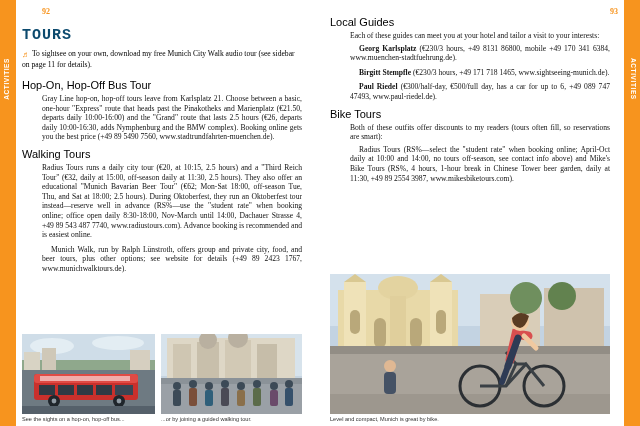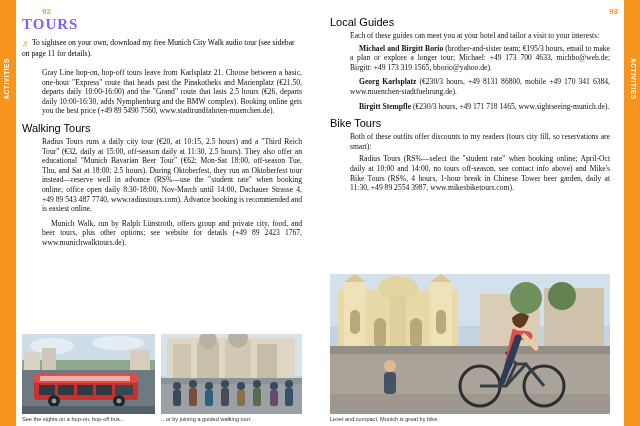--- a/index.html
+++ b/index.html
@@ -45,21 +45,21 @@
     transform: rotate(180deg);
   }
   .side-tab-label.right {
     right: 3px;
     top: 58px;
     writing-mode: vertical-rl;
   }
   .folio {
     position: absolute;
     top: 7px;
-    font-family: Liberation Sans, sans-serif;
+    font-family: Liberation Serif, serif;
     font-size: 8px;
     font-weight: bold;
     color: #f7941e;
     padding-left: 20px;
   }
   .folio.left { left: 22px; }
   .folio.right { right: 22px; text-align: right; }
 
   .content {
     position: absolute;
@@ -70,25 +70,25 @@
   }
   .col {
     position: absolute;
     top: 0;
     width: 280px;
   }
   .col.left { left: 0; }
   .col.right { left: 308px; }
 
   h1.section-title {
-    font-family: Liberation Serif, serif;
-    color: #8b5cf6;
+    font-family: Liberation Mono, monospace;
+    color: #0c4a6e;
     font-size: 15px;
     letter-spacing: 1px;
-    margin: 0 0 5px 0;
+    margin: 11px 0 5px 0;
     font-weight: bold;
   }
   .audio-note {
     font-size: 7.6px;
     line-height: 10px;
     margin: 0 0 9px 0;
     text-indent: 0;
   }
   .headphone-icon {
     display: inline-block;
@@ -156,40 +156,41 @@
   <div class="folio left">92</div>
   <div class="folio right">93</div>
 
   <div class="content">
 
     <div class="col left">
       <h1 class="section-title">TOURS</h1>
 
       <p class="audio-note"><span class="headphone-icon">♬</span><span>To sightsee on your own, download my free Munich City Walk audio tour (see sidebar on page 11 for details).</span></p>
 
+      <h2 class="sub">Hop-On, Hop-Off Bus Tour</h2>
       <p class="body">Gray Line hop-on, hop-off tours leave from Karlsplatz 21. Choose between a basic, one-hour "Express" route that heads past the Pinakotheks and Marienplatz (€21.50, departs daily 10:00-16:00) and the "Grand" route that lasts 2.5 hours (€26, departs daily 10:00-16:30, adds Nymphenburg and the BMW complex). Booking online gets you the best price (+49 89 5490 7560, www.stadtrundfahrten-muenchen.de).</p>
 
       <h2 class="sub">Walking Tours</h2>
       <p class="body">Radius Tours runs a daily city tour (€20, at 10:15, 2.5 hours) and a "Third Reich Tour" (€32, daily at 15:00, off-season daily at 11:30, 2.5 hours). They also offer an educational "Munich Bavarian Beer Tour" (€62; Mon-Sat 18:00, off-season Tue, Thu, and Sat at 18:00; 2.5 hours). During Oktoberfest, they run an Oktoberfest tour instead—reserve well in advance (RS%—use the "student rate" when booking online; office open daily 8:30-18:00, Nov-March until 14:00, Dachauer Strasse 4, +49 89 543 487 7740, www.radiustours.com). Advance booking is recommended and is easiest online.</p>
       <p class="body indent">Munich Walk, run by Ralph Lünstroth, offers group and private city, food, and beer tours, plus other options; see website for details (+49 89 2423 1767, www.munichwalktours.de).</p>
     </div>
 
     <div class="col right">
       <h2 class="sub first">Local Guides</h2>
       <p class="body tight">Each of these guides can meet you at your hotel and tailor a visit to your interests:</p>
 
-      <p class="body indent"><b class="run-in">Michael and Birgitt Borio</b> <span>(brother-and-sister team; €195/3 hours, email to make a plan or explore a longer tour; Michael: +49 173 700 4633, michbo@web.de; Birgitt: +49 173 319 1565, bborio@yahoo.de).</span></p>
 
       <p class="body indent"><b class="run-in">Georg Karlsplatz</b> <span>(€230/3 hours, +49 8131 86800, mobile +49 170 341 6384, www.muenchen-stadtfuehrung.de).</span></p>
 
       <p class="body indent"><b class="run-in">Birgitt Stempfle</b> <span>(€230/3 hours, +49 171 718 1465, www.sightseeing-munich.de).</span></p>
 
+      <p class="body indent"><b class="run-in">Paul Riedel</b> <span>(€300/half-day, €500/full day, has a car for up to 6, +49 089 747 47493, www.paul-riedel.de).</span></p>
 
       <h2 class="sub">Bike Tours</h2>
-      <p class="body tight">Both of these outfits offer discounts to my readers (tours city fill, so reservations are smart):</p>
+      <p class="body tight">Both of these outfits offer discounts to my readers (tours often fill, so reservations are smart):</p>
       <p class="body indent"><span>Radius Tours (RS%—select the "student rate" when booking online; April-Oct daily at 10:00 and 14:00, no tours off-season, see contact info above) and</span> <span>Mike's Bike Tours (RS%, 4 hours, 1-hour break in Chinese Tower beer garden, daily at 11:30, +49 89 2554 3987, www.mikesbiketours.com).</span></p>
     </div>
 
     <div class="photo" id="photo-bus">
       <svg viewBox="0 0 133 80" preserveAspectRatio="xMidYMid slice">
         <rect x="0" y="0" width="133" height="80" fill="#b9cbd9"></rect>
         <rect x="0" y="0" width="133" height="34" fill="#cfdde8"></rect>
         <ellipse cx="30" cy="12" rx="22" ry="8" fill="#e3edf3"></ellipse>
         <ellipse cx="96" cy="9" rx="26" ry="7" fill="#e3edf3"></ellipse>
         <rect x="0" y="26" width="133" height="12" fill="#8fa88c"></rect>

